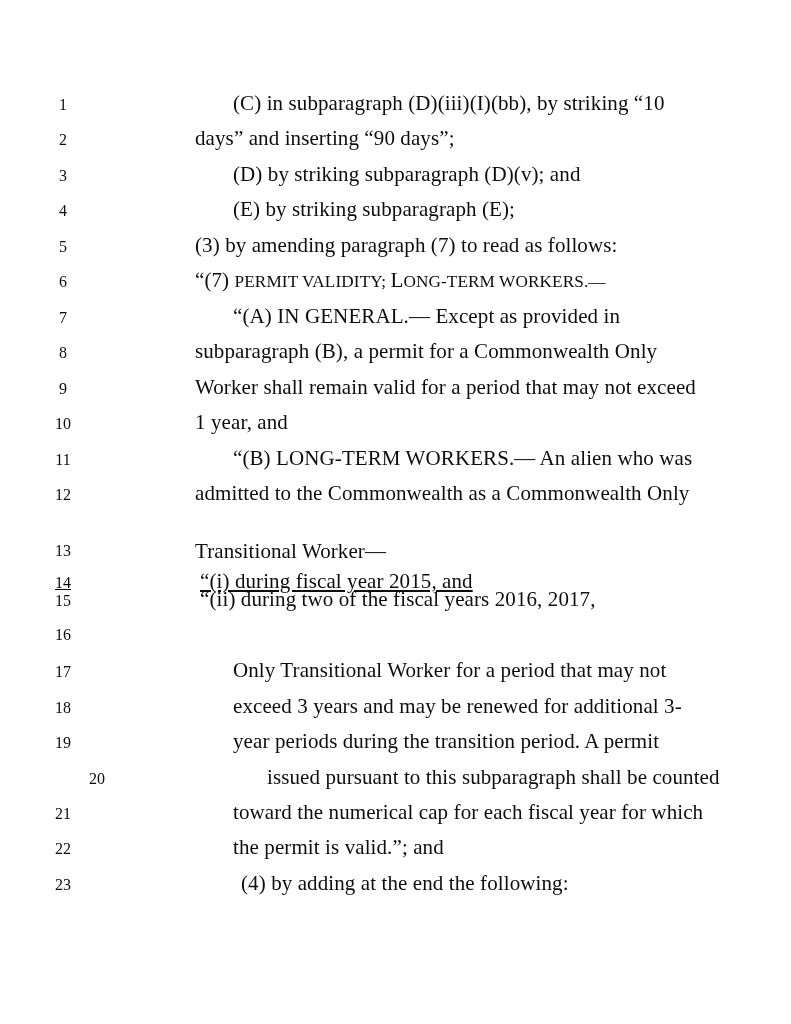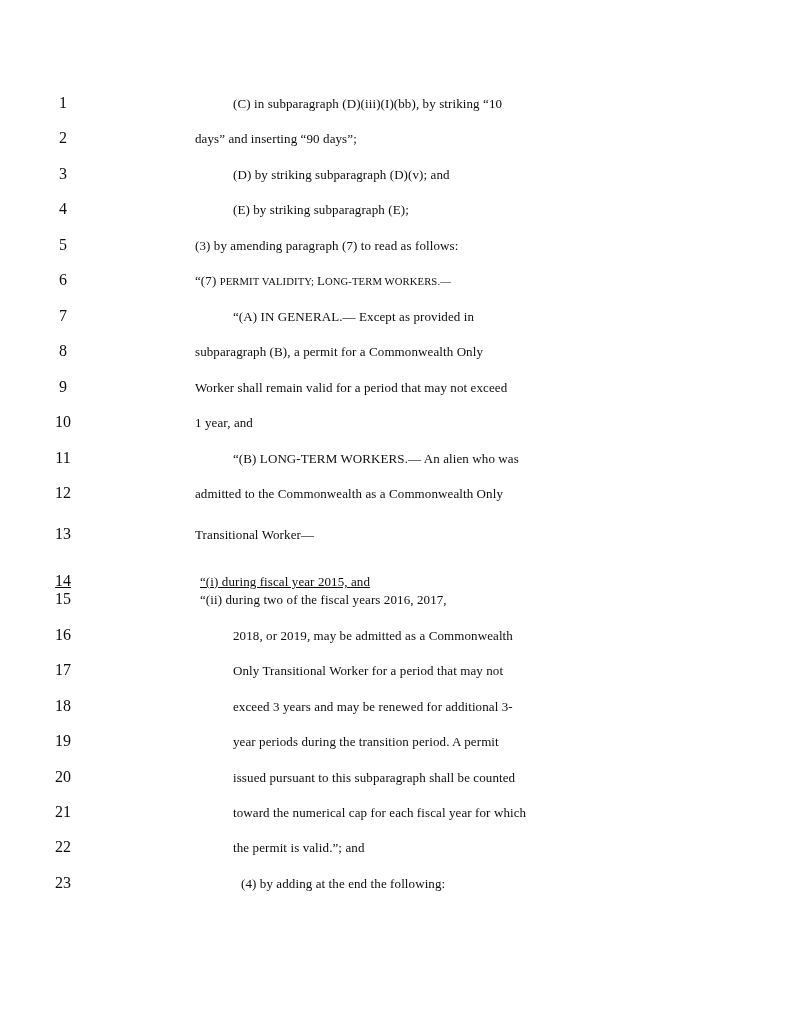--- a/index.html
+++ b/index.html
@@ -28,21 +28,21 @@
   .num {
     display: inline-block;
     width: 36px;
     margin-left: 45px;
     text-align: center;
     font-size: 16px;
     line-height: 26px;
     flex: 0 0 auto;
   }
   .txt {
-    font-size: 13px;
+    font-size: 21px;
     line-height: 26px;
     letter-spacing: 0.1px;
   }
   .indent-0 { margin-left: 114px; }
   .indent-1 { margin-left: 152px; }
   .indent-2 { margin-left: 119px; }
   .sc { font-size: 0.82em; }
 </style>
 </head>
 <body>
@@ -90,49 +90,48 @@
         <span class="txt indent-0">1 year, and</span>
       </div>
       <div class="line" style="top: 444.5px;">
         <span class="num">11</span>
         <span class="txt indent-1">“(B) LONG-TERM WORKERS.— An alien who was</span>
       </div>
       <div class="line" style="top: 479.95px;">
         <span class="num">12</span>
         <span class="txt indent-0">admitted to the Commonwealth as a Commonwealth Only</span>
       </div>
-      <div class="line" style="top: 521px;">
+      <div class="line" style="top: 538px; align-items: center;">
         <span class="num">13</span>
         <span class="txt indent-0">Transitional Worker—</span>
       </div>
       <div class="line" style="top: 568px; text-decoration: underline;">
         <span class="num">14</span>
         <span class="txt indent-2">“(i) during fiscal year 2015, and</span>
       </div>
       <div class="line" style="top: 586.3px;">
         <span class="num">15</span>
         <span class="txt indent-2">“(ii) during two of the fiscal years 2016, 2017,</span>
       </div>
       <div class="line" style="top: 621.75px;">
         <span class="num">16</span>
-        <span class="txt indent-1">2018, or 2019, may be admitted as a Commonwealth</span>
       </div>
       <div class="line" style="top: 657.2px;">
         <span class="num">17</span>
         <span class="txt indent-1">Only Transitional Worker for a period that may not</span>
       </div>
       <div class="line" style="top: 692.65px;">
         <span class="num">18</span>
         <span class="txt indent-1">exceed 3 years and may be renewed for additional 3-</span>
       </div>
       <div class="line" style="top: 728.1px;">
         <span class="num">19</span>
         <span class="txt indent-1">year periods during the transition period. A permit</span>
       </div>
-      <div class="line" style="top: 763.55px;">
+      <div class="line" style="top: 763.55px; margin-left: 34px;">
         <span class="num">20</span>
         <span class="txt indent-1">issued pursuant to this subparagraph shall be counted</span>
       </div>
       <div class="line" style="top: 799px;">
         <span class="num">21</span>
         <span class="txt indent-1">toward the numerical cap for each fiscal year for which</span>
       </div>
       <div class="line" style="top: 834.45px;">
         <span class="num">22</span>
         <span class="txt indent-1">the permit is valid.”; and</span>

